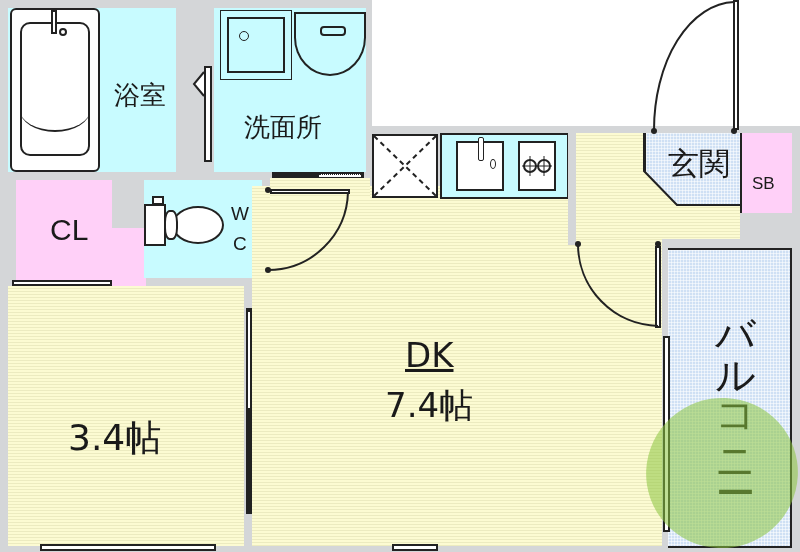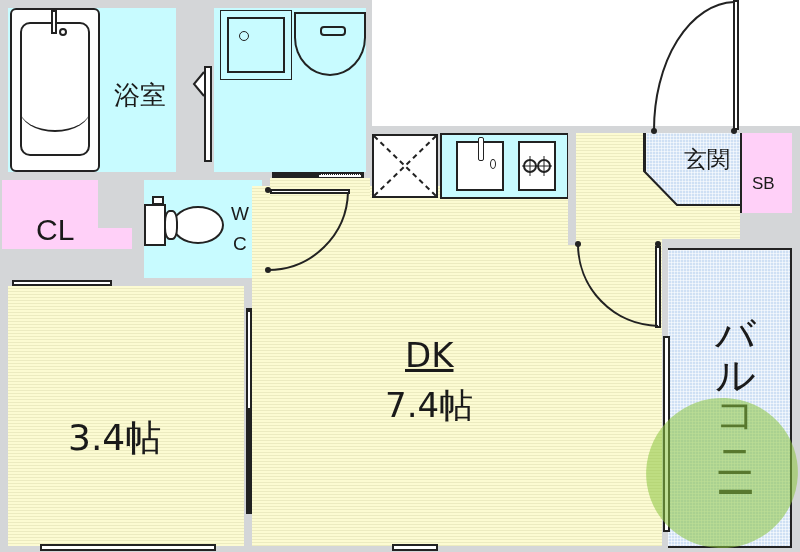--- a/index.html
+++ b/index.html
@@ -38,26 +38,27 @@
   </svg>
 
 <div class="abs room-blue" style="left:214px;top:8px;width:152px;height:164px;">
   <div class="fixture" style="left:6px;top:2px;width:72px;height:70px;border-width:1px;background:#c8fbff;">
     <div style="position:absolute;left:6px;top:6px;width:58px;height:56px;border:2px solid #222;box-sizing:border-box;background:#c8fbff;"></div>
     <div style="position:absolute;left:18px;top:20px;width:8px;height:8px;border:1px solid #222;border-radius:50%;"></div>
   </div>
   <div style="position:absolute;left:80px;top:4px;width:72px;height:64px;border:2px solid #222;border-radius:0 0 50% 50%/0 0 60% 60%;box-sizing:border-box;background:#c8fbff;">
     <div style="position:absolute;left:24px;top:12px;width:22px;height:6px;border:2px solid #222;border-radius:4px;"></div>
   </div>
+  <div class="label" style="left:30px;top:106px;font-size:26px;">洗面所</div>
 </div>
 <div class="abs" style="left:272px;top:172px;width:92px;height:6px;background:#222;border:1px solid #222;">
   <div style="position:absolute;left:46px;top:1px;width:42px;height:2px;background:#fff;border-top:1px dotted #222;"></div>
 </div>
 
-<div class="abs room-pink" style="left:2px;top:180px;width:130px;height:69px;">
+<div class="abs room-pink" style="left:16px;top:180px;width:130px;height:106px;">
   <div style="position:absolute;left:96px;top:0;width:34px;height:48px;background:#d4d6d8;"></div>
   <div class="label" style="left:34px;top:35px;font-size:30px;font-family:'Liberation Sans',sans-serif;">CL</div>
 </div>
 <div class="door-bar" style="left:12px;top:280px;width:100px;height:6px;"></div>
 <svg style="left:18px;top:286px;" width="32" height="16">
     <polygon points="2,1 30,1 16,14" fill="#fff" stroke="#222" stroke-width="1.5"></polygon>
   </svg>
 
 <div class="abs room-blue" style="left:144px;top:180px;width:118px;height:98px;">
   <div style="position:absolute;left:0;top:14px;width:80px;height:58px;">
@@ -111,21 +112,21 @@
         <line x1="10" y1="13" x2="10" y2="33" stroke="#222"></line>
         <line x1="24" y1="13" x2="24" y2="33" stroke="#222"></line>
         <line x1="2" y1="23" x2="32" y2="23" stroke="#222"></line>
       </svg>
   </div>
 </div>
 
 <div class="abs room-yellow" style="left:576px;top:133px;width:164px;height:106px;"></div>
 <div class="abs wall" style="left:568px;top:133px;width:8px;height:112px;"></div>
 <div class="abs room-tile" style="left:644px;top:133px;width:96px;height:72px;clip-path:polygon(0 0,100% 0,100% 100%,34% 100%,0 52%);border-left:2px solid #222;"></div>
-<div class="label" style="left:668px;top:148px;font-size:23px;margin-left:16px;">玄関</div>
+<div class="label" style="left:668px;top:148px;font-size:31px;">玄関</div>
 <svg style="left:644px;top:133px;" width="100" height="76">
     <polyline points="0,0 0,38 33,72 96,72" fill="none" stroke="#222" stroke-width="2"></polyline>
   </svg>
 
 <div class="abs room-pink" style="left:740px;top:133px;width:52px;height:80px;border-left:2px solid #222;">
   <div class="label" style="left:10px;top:42px;font-size:17px;font-family:'Liberation Sans',sans-serif;">SB</div>
 </div>
 
 <div class="abs" style="left:733px;top:0;width:6px;height:130px;background:#fff;border:2px solid #222;"></div>
 <svg style="left:650px;top:0;" width="90" height="134">

